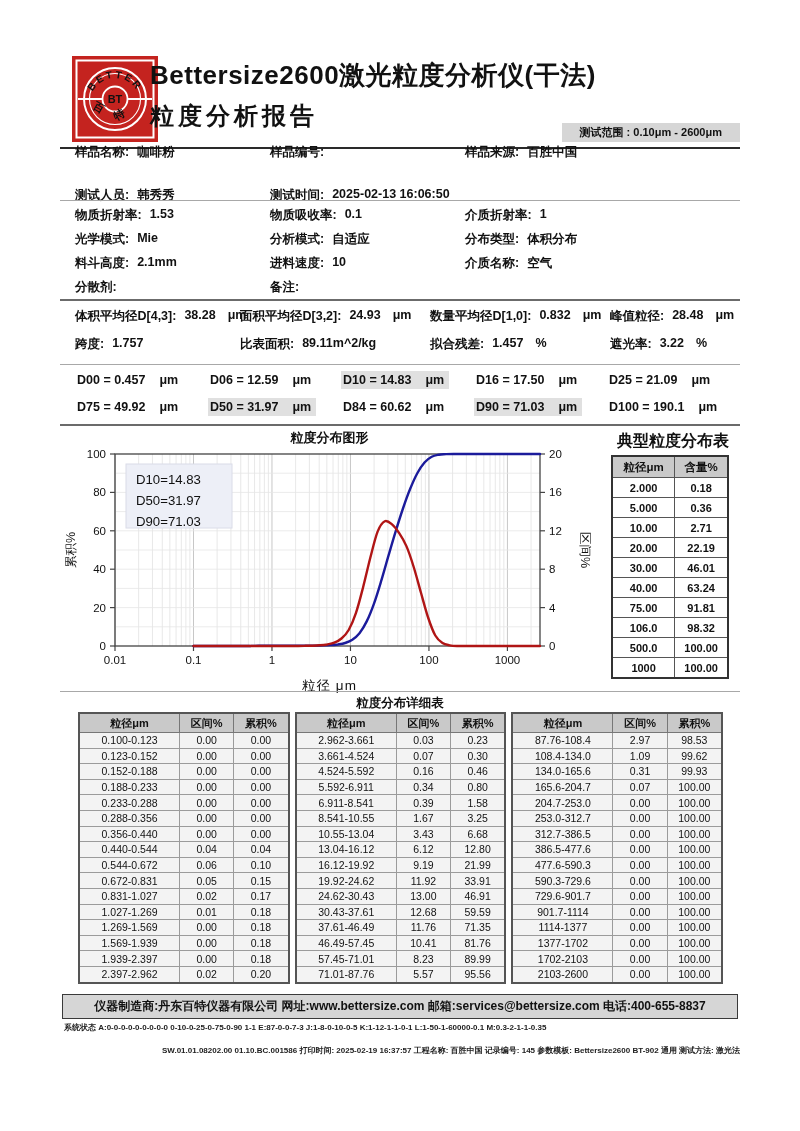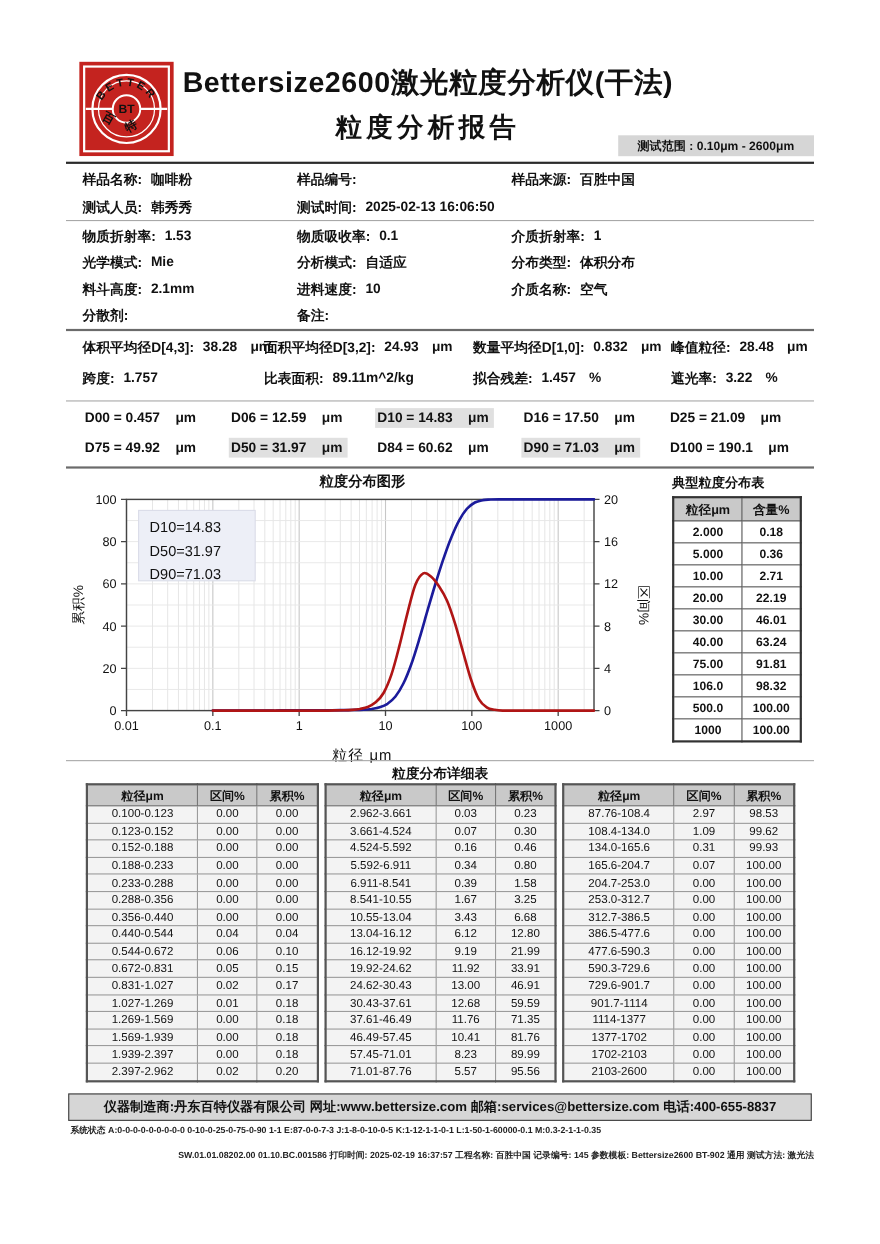--- a/index.html
+++ b/index.html
@@ -3,41 +3,41 @@
 <meta charset="utf-8">
 <style>
   html,body{margin:0;padding:0}
   body{width:800px;height:1131px;position:relative;background:#fff;color:#111;
        font-family:"Liberation Sans",sans-serif;overflow:hidden}
   .rule{position:absolute;left:60px;width:680px;height:0}
   .rule.dark{border-top:2px solid #2a2a2a}
   .rule.mid{border-top:2px solid #6b6b6b}
   .rule.thin{border-top:1px solid #a8a8a8}
   .logo{position:absolute;left:72px;top:56px}
-  .titles{position:absolute;left:139px;top:58px;width:500px;text-align:center}
+  .titles{position:absolute;left:150px;top:58px;width:500px;text-align:left}
   .title-main{font-size:26px;font-weight:bold;letter-spacing:.5px;white-space:nowrap}
   .title-sub{font-size:24px;font-weight:600;letter-spacing:4px;margin-top:7px}
   .test-range{position:absolute;right:60px;top:123px;background:#d6d6d6;
               font-size:11px;font-weight:bold;padding:2px 18px}
   .kv{display:flex;white-space:nowrap}
   .k{margin-right:8px}
   .grid{position:absolute;left:75px;width:660px;display:grid;font-size:12.5px;font-weight:bold}
-  .sec-sample{top:155px;grid-template-columns:195px 195px 1fr;row-gap:9px}
+  .sec-sample{top:144px;grid-template-columns:195px 195px 1fr;row-gap:26px}
   .sec-params{top:207px;grid-template-columns:195px 195px 1fr;row-gap:7px}
   .sec-avg{top:308px;grid-template-columns:165px 190px 180px 1fr;row-gap:11px}
   .sec-avg .u{margin-left:12px}
   .sec-dval{top:371px;grid-template-columns:repeat(5,133px);row-gap:9px;font-size:12.5px}
   .dwrap{display:inline-flex;gap:14px;padding:2px 5px 2px 2px}
   .dwrap[data-hl="hl"]{background:#e0e0e0}
   .chart-wrap{position:absolute;left:62px;top:429px;width:535px}
   .chart-title{text-align:center;font-size:13px;font-weight:bold;margin-bottom:1px}
   .chart-xlabel{text-align:center;font-size:13.5px;letter-spacing:1px;margin-top:1px}
   svg text{font-family:"Liberation Sans",sans-serif;fill:#111}
   .typ-wrap{position:absolute;left:611px;top:431px;width:118px}
-  .typ-title{font-size:12px;font-weight:bold;text-align:left;margin-bottom:3px;white-space:nowrap}
+  .typ-title{font-size:16px;font-weight:bold;text-align:right;margin-bottom:3px;white-space:nowrap}
   table.typ{width:100%;border-collapse:collapse;font-size:11px;font-weight:bold;
             text-align:center;border:2px solid #333;background:#fff}
   table.typ th{background:#c9c9c9;border:1px solid #555;height:18px;font-size:11.5px}
   table.typ td{border:1px solid #555;height:17px}
   .det-title{position:absolute;left:0;top:695px;width:800px;text-align:center;
              font-size:12.5px;font-weight:bold}
   .det-wrap{position:absolute;left:78px;top:712px;width:645px;display:flex;gap:5px}
   table.det{flex:1;border-collapse:collapse;font-size:10.5px;text-align:center;
             border:2px solid #555;background:#f3f3f3;table-layout:fixed}
   table.det th{background:#c9c9c9;border:1px solid #777;height:16px;font-size:11px;font-weight:bold}

